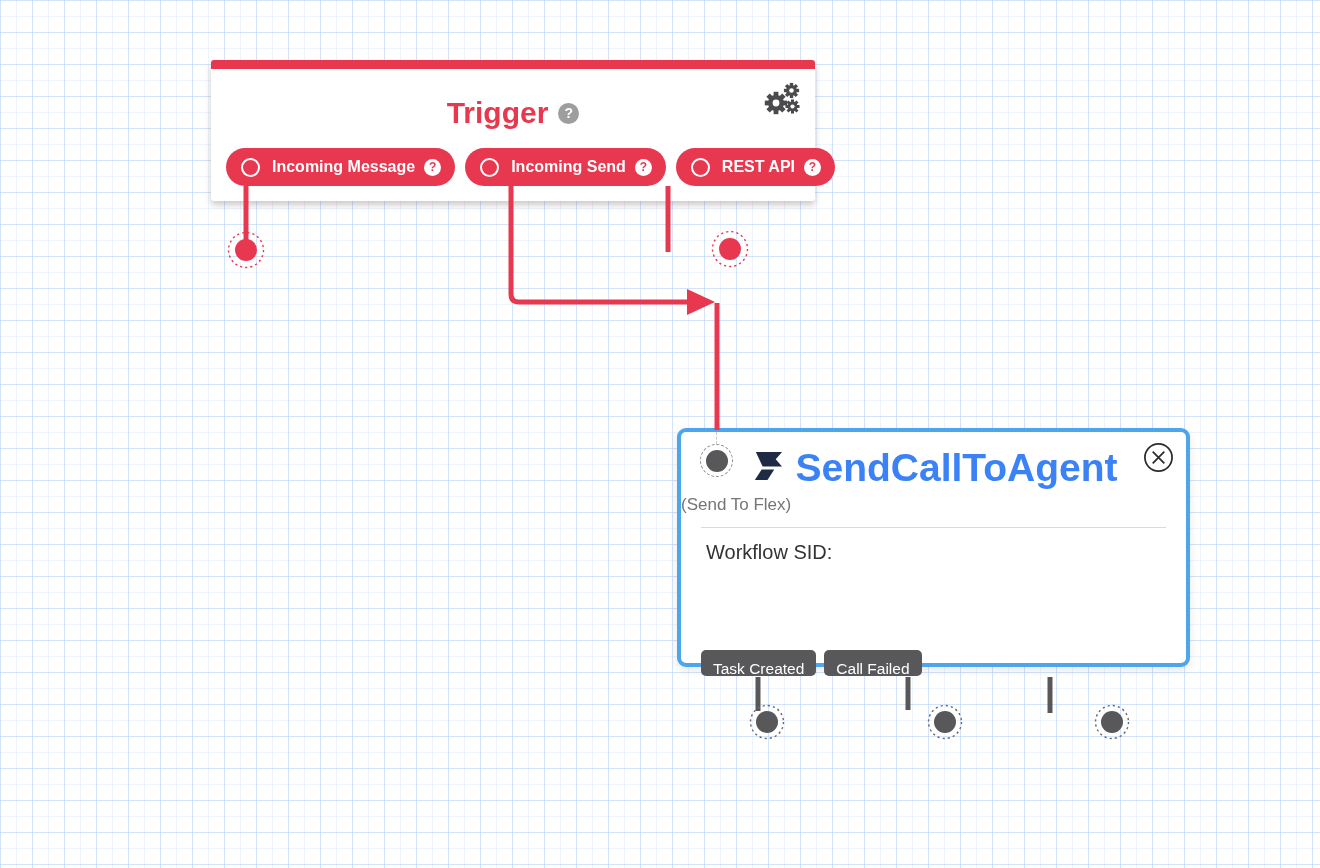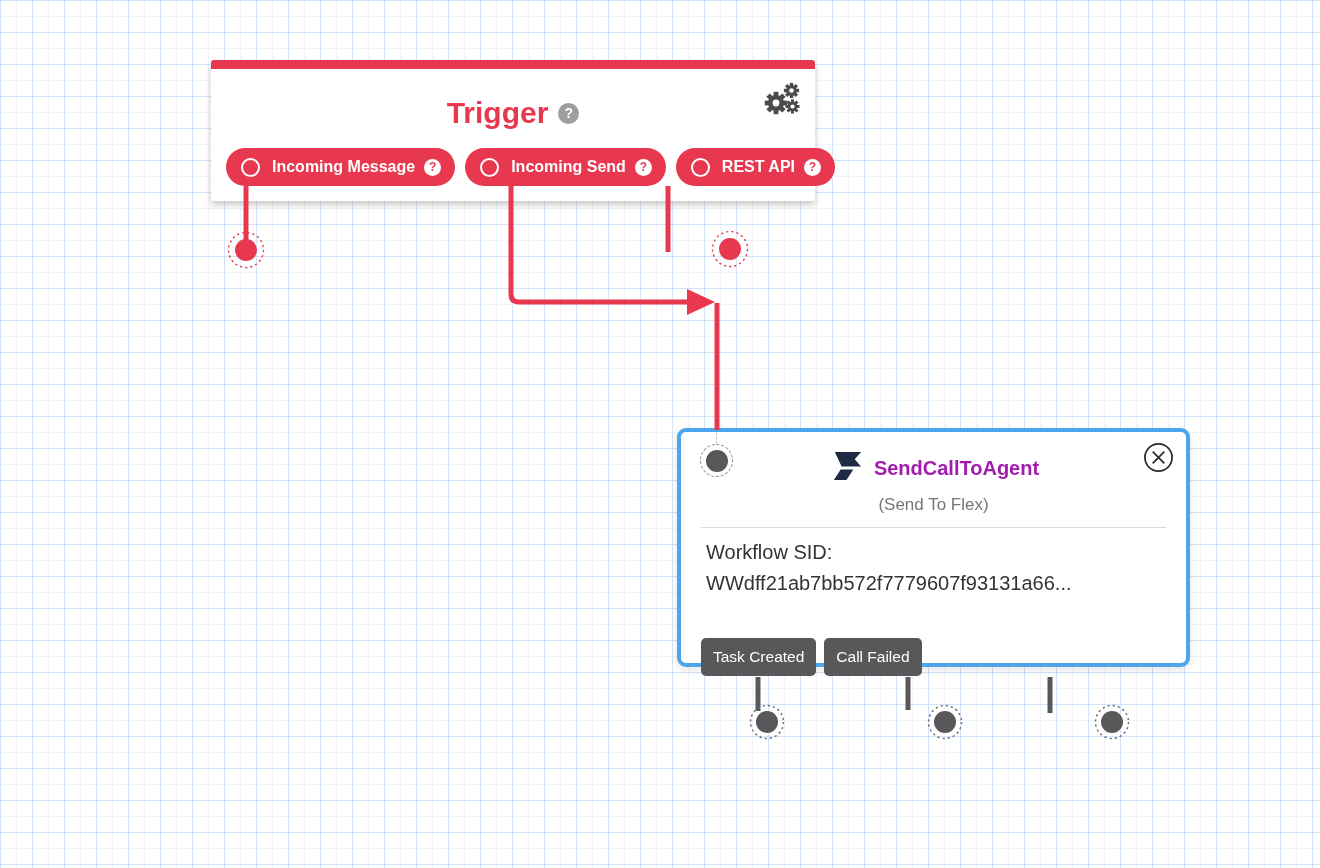--- a/index.html
+++ b/index.html
@@ -55,29 +55,29 @@
     z-index: 2; box-shadow: 0 3px 8px rgba(0,0,0,0.10);
   }
   .in-dot-trail { position: absolute; left: 35px; top: 0; height: 12px; border-left: 1px dashed #c9c9c9; }
   .in-dot {
     position: absolute; left: 19px; top: 12px; width: 33px; height: 33px; border-radius: 50%;
     border: 1.4px dashed #8a8a8a; box-sizing: border-box;
     display: flex; align-items: center; justify-content: center; cursor: pointer;
   }
   .in-dot-core { width: 22px; height: 22px; border-radius: 50%; background: #58585b; }
   .send-header { margin-top: 16px; display: flex; justify-content: center; align-items: center; gap: 11px; }
-  .send-title { font-size: 20px; font-weight: 700; color: #a21caf; line-height: 40px; }
+  .send-title { font-size: 39px; font-weight: 700; color: #3b82f6; line-height: 40px; }
   .close-btn { position: absolute; top: 10px; right: 12px; cursor: pointer; }
-  .send-subtitle { text-align: center; color: #757575; font-size: 17px; margin-top: 7px; }
+  .send-subtitle { color: #757575; font-size: 17px; margin-top: 7px; }
   .send-divider { border-top: 1px solid #dadada; margin: 12px 20px 0 20px; }
   .send-body { margin: 9px 24px 16px 25px; font-size: 20px; line-height: 31px; color: #333333; }
   .transition-row { position: absolute; left: 20px; bottom: -13px; display: flex; gap: 8px; }
   .transition-btn {
     background: #58585b; color: #ffffff; font-size: 15.5px; font-weight: 500;
-    height: 38px; line-height: 38px; padding: 0 12px; border-radius: 5px; white-space: nowrap;
+    height: 26px; line-height: 38px; padding: 0 12px; border-radius: 5px; white-space: nowrap;
     cursor: pointer;
   }
 </style>
 </head>
 <body>
 
 <svg class="connectors" width="1320" height="868" viewBox="0 0 1320 868">
 
   <path d="M246 186 L246 240" stroke="#e8384f" stroke-width="5" fill="none"></path>
   <circle cx="246" cy="250" r="11" fill="#e8384f"></circle>
@@ -185,20 +185,19 @@
       <circle cx="16" cy="16" r="14" fill="none" stroke="#2b2b2b" stroke-width="1.8"></circle>
       <path d="M10 10 L22 22 M22 10 L10 22" stroke="#2b2b2b" stroke-width="1.8" fill="none"></path>
     </svg>
   </span>
 
   <div class="send-subtitle">(Send To Flex)</div>
   <div class="send-divider"></div>
 
   <div class="send-body">
     <div>Workflow SID:</div>
-    <div>WWdff21ab7bb572f7779607f93131a66...</div>
   </div>
 
   <div class="transition-row">
     <div class="transition-btn">Task Created</div>
     <div class="transition-btn">Call Failed</div>
   </div>
 </div>
 
 </body></html>

